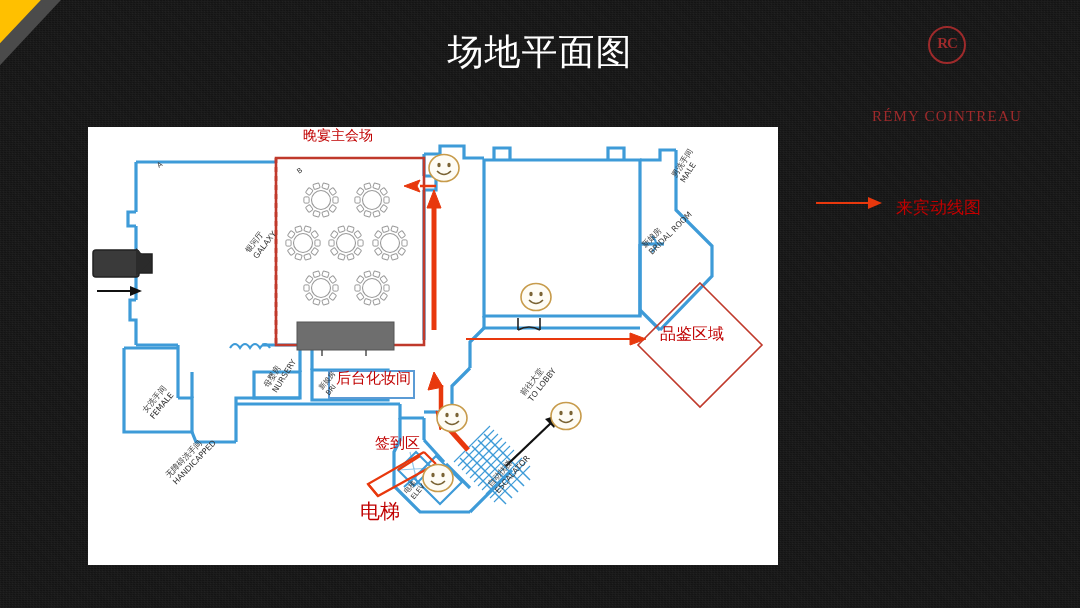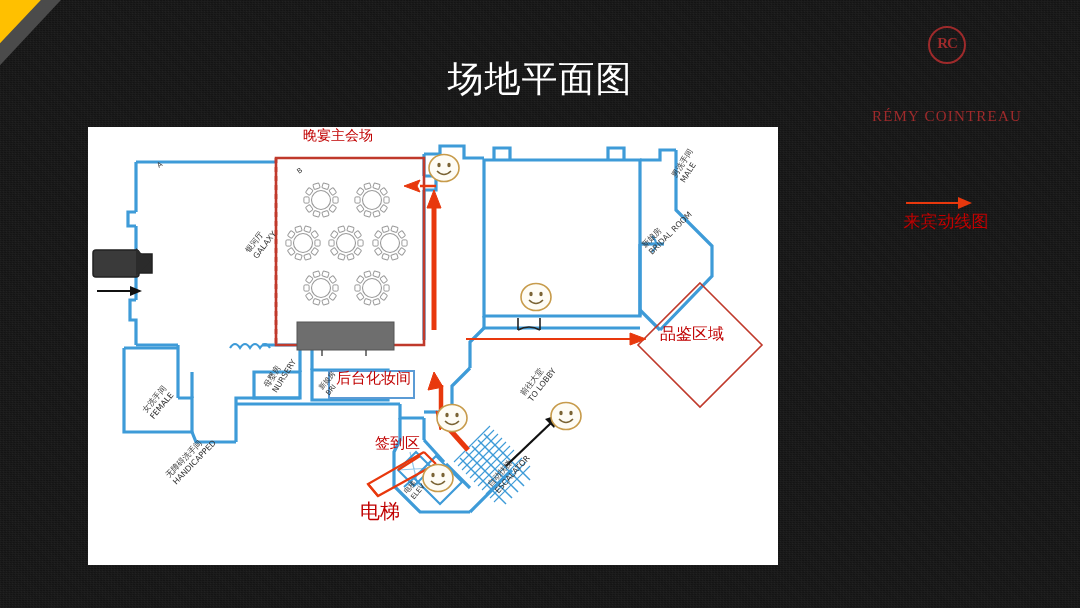--- a/index.html
+++ b/index.html
@@ -37,21 +37,20 @@
   }
 
   .title{
     position:absolute;left:0;top:28px;width:1080px;
     text-align:center;
     color:#ffffff;
     font-size:36px;
     letter-spacing:1px;
     font-family:"DejaVu Sans","Liberation Sans",sans-serif;
     white-space:nowrap;
-    margin-top:27px;
   }
 
   .logo{
     position:absolute;right:38px;top:26px;
     width:190px;text-align:center;color:#9E2A2B;
   }
   .logo .mono{
     width:34px;height:34px;border:2px solid #9E2A2B;border-radius:50%;
     margin:0 auto 5px auto;line-height:31px;font-size:15px;
     font-family:"Liberation Serif","DejaVu Serif",serif;font-weight:bold;
@@ -63,21 +62,21 @@
     white-space:nowrap;
     margin-top:44px;
   }
 
   .plan-panel{
     position:absolute;left:88px;top:127px;width:690px;height:438px;
     background:#ffffff;overflow:hidden;
   }
 
   .legend{position:absolute;left:816px;top:196px;width:250px;}
-  .legend-row{display:flex;align-items:center;margin-bottom:42px;flex-direction:column;}
+  .legend-row{display:flex;margin-bottom:42px;}
   .legend-arrow{width:70px;height:14px;position:relative;flex:0 0 auto;}
   .legend-arrow .shaft{position:absolute;left:0;top:6px;width:56px;height:2px;background:#E8380D;}
   .legend-arrow .head{
     position:absolute;left:52px;top:1px;width:0;height:0;
     border-left:14px solid #E8380D;border-top:6px solid transparent;border-bottom:6px solid transparent;
   }
   .legend-face{
     width:30px;height:26px;border:1.6px solid #C79B4B;border-radius:50%;
     position:relative;flex:0 0 auto;margin-left:20px;margin-right:20px;background:#FDFBF4;
   }

